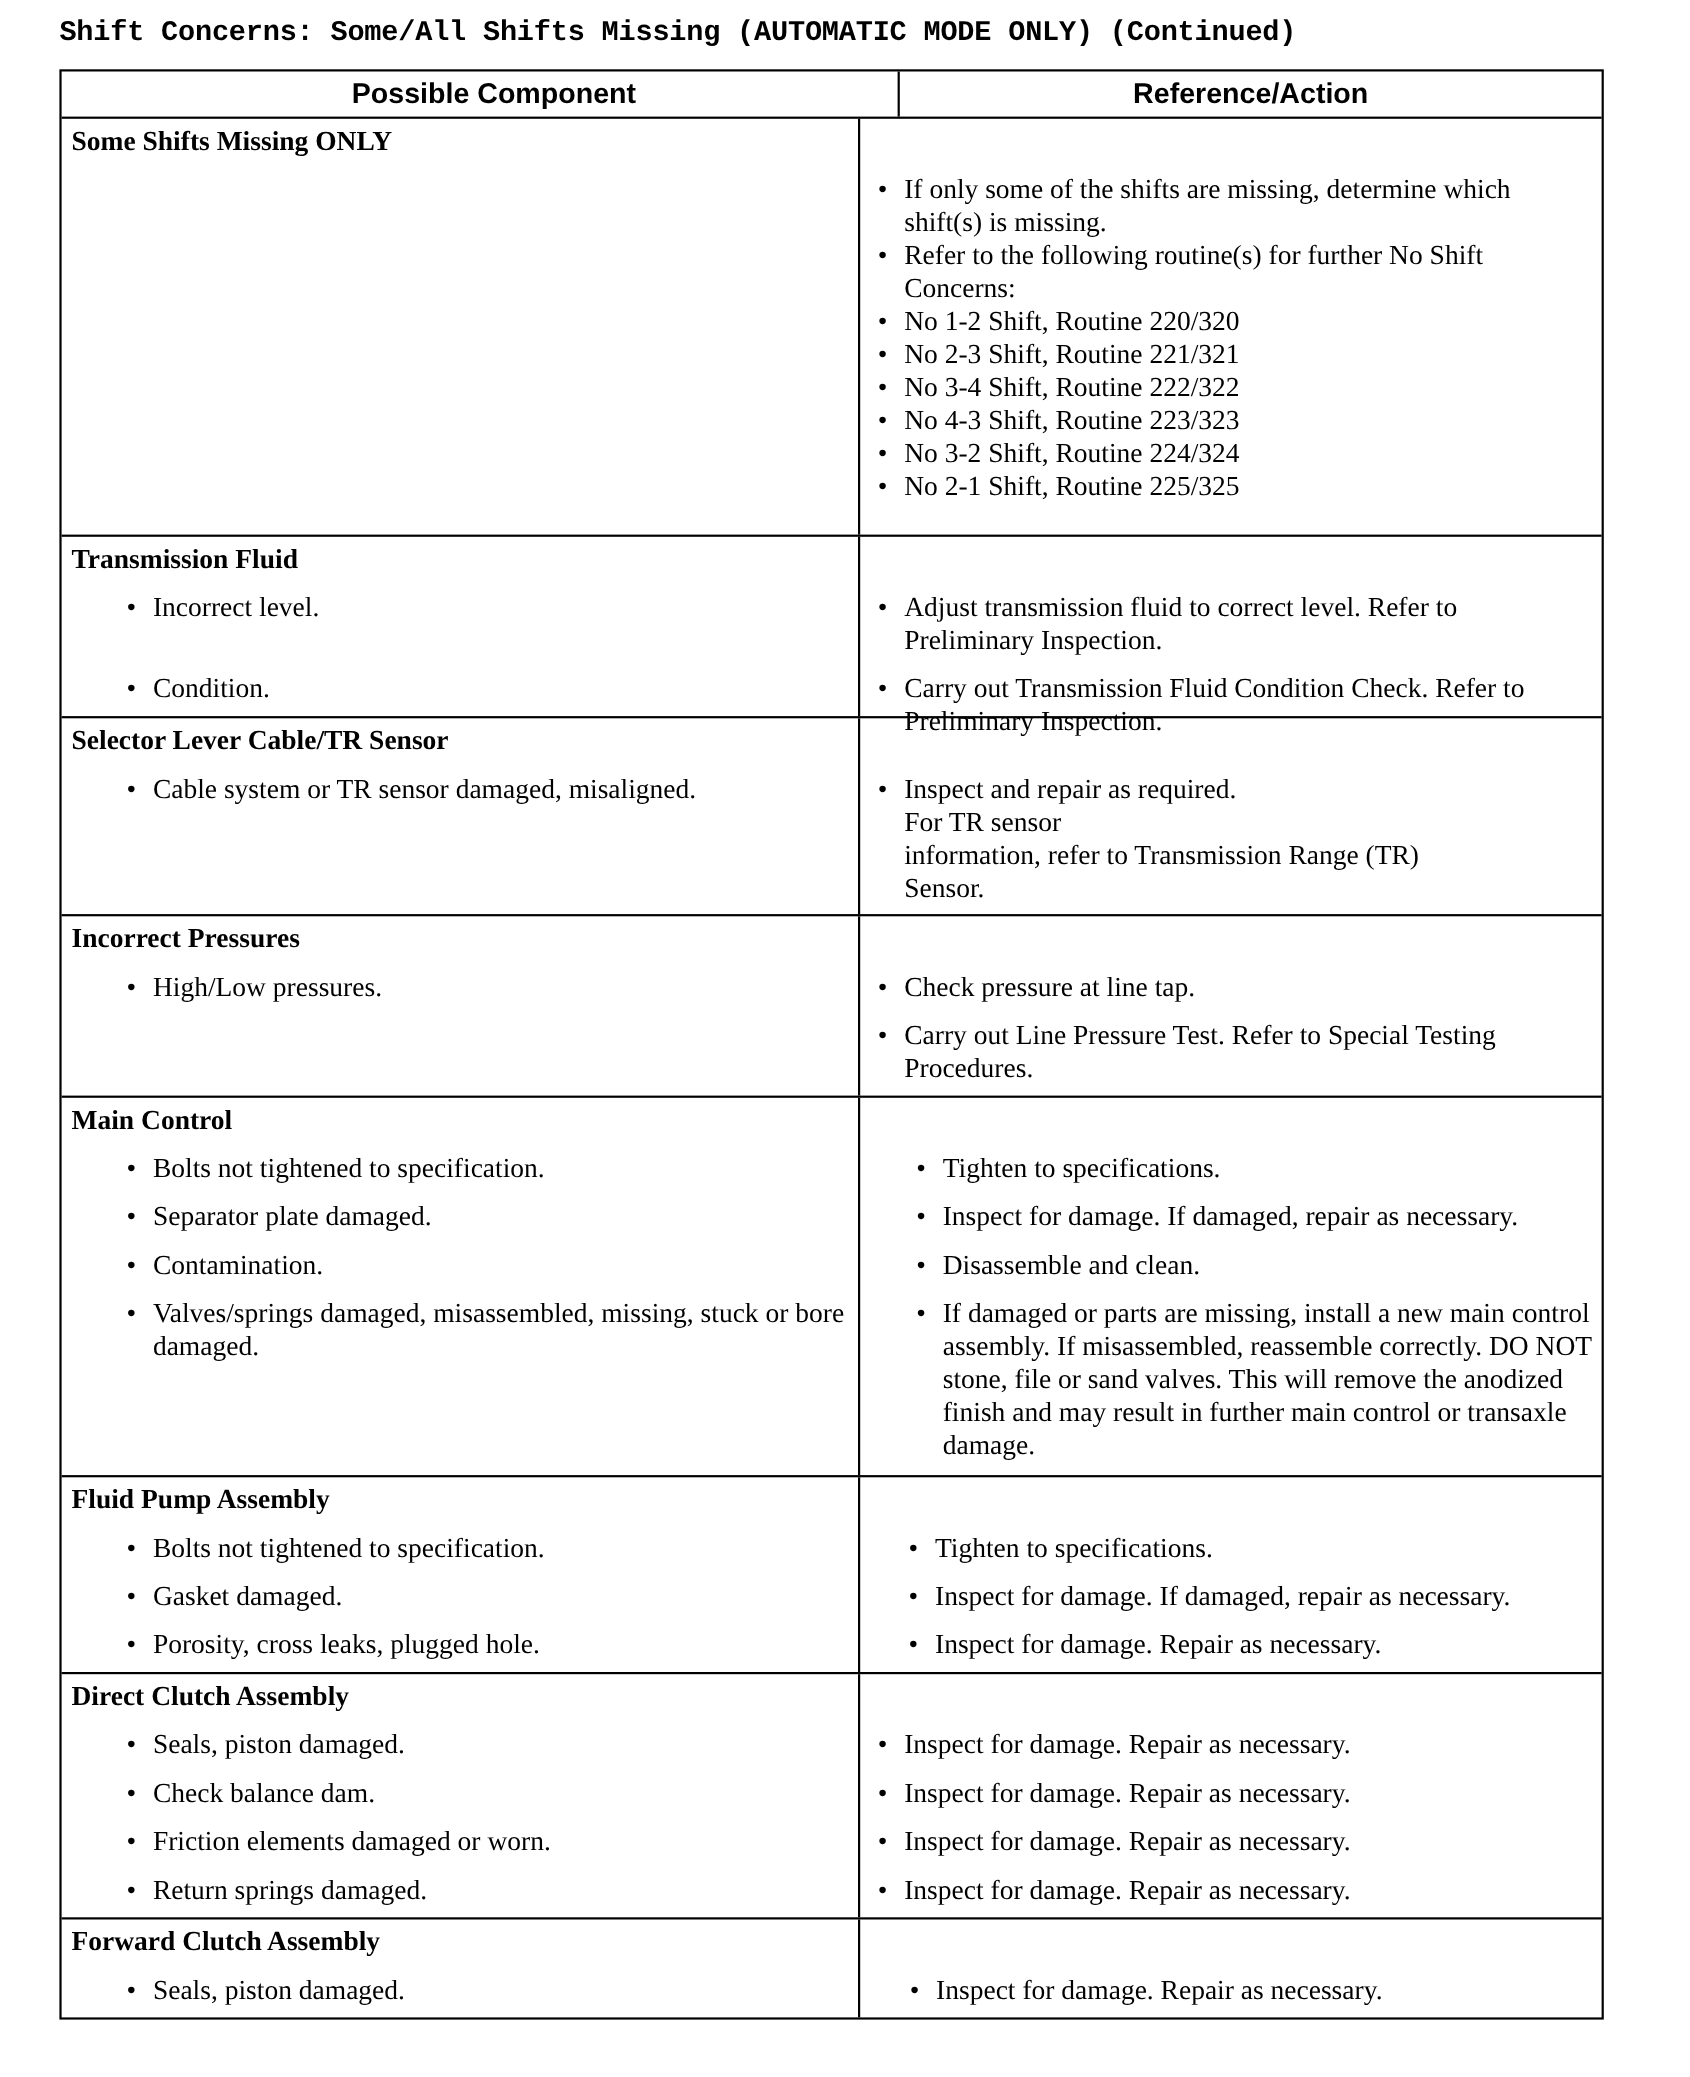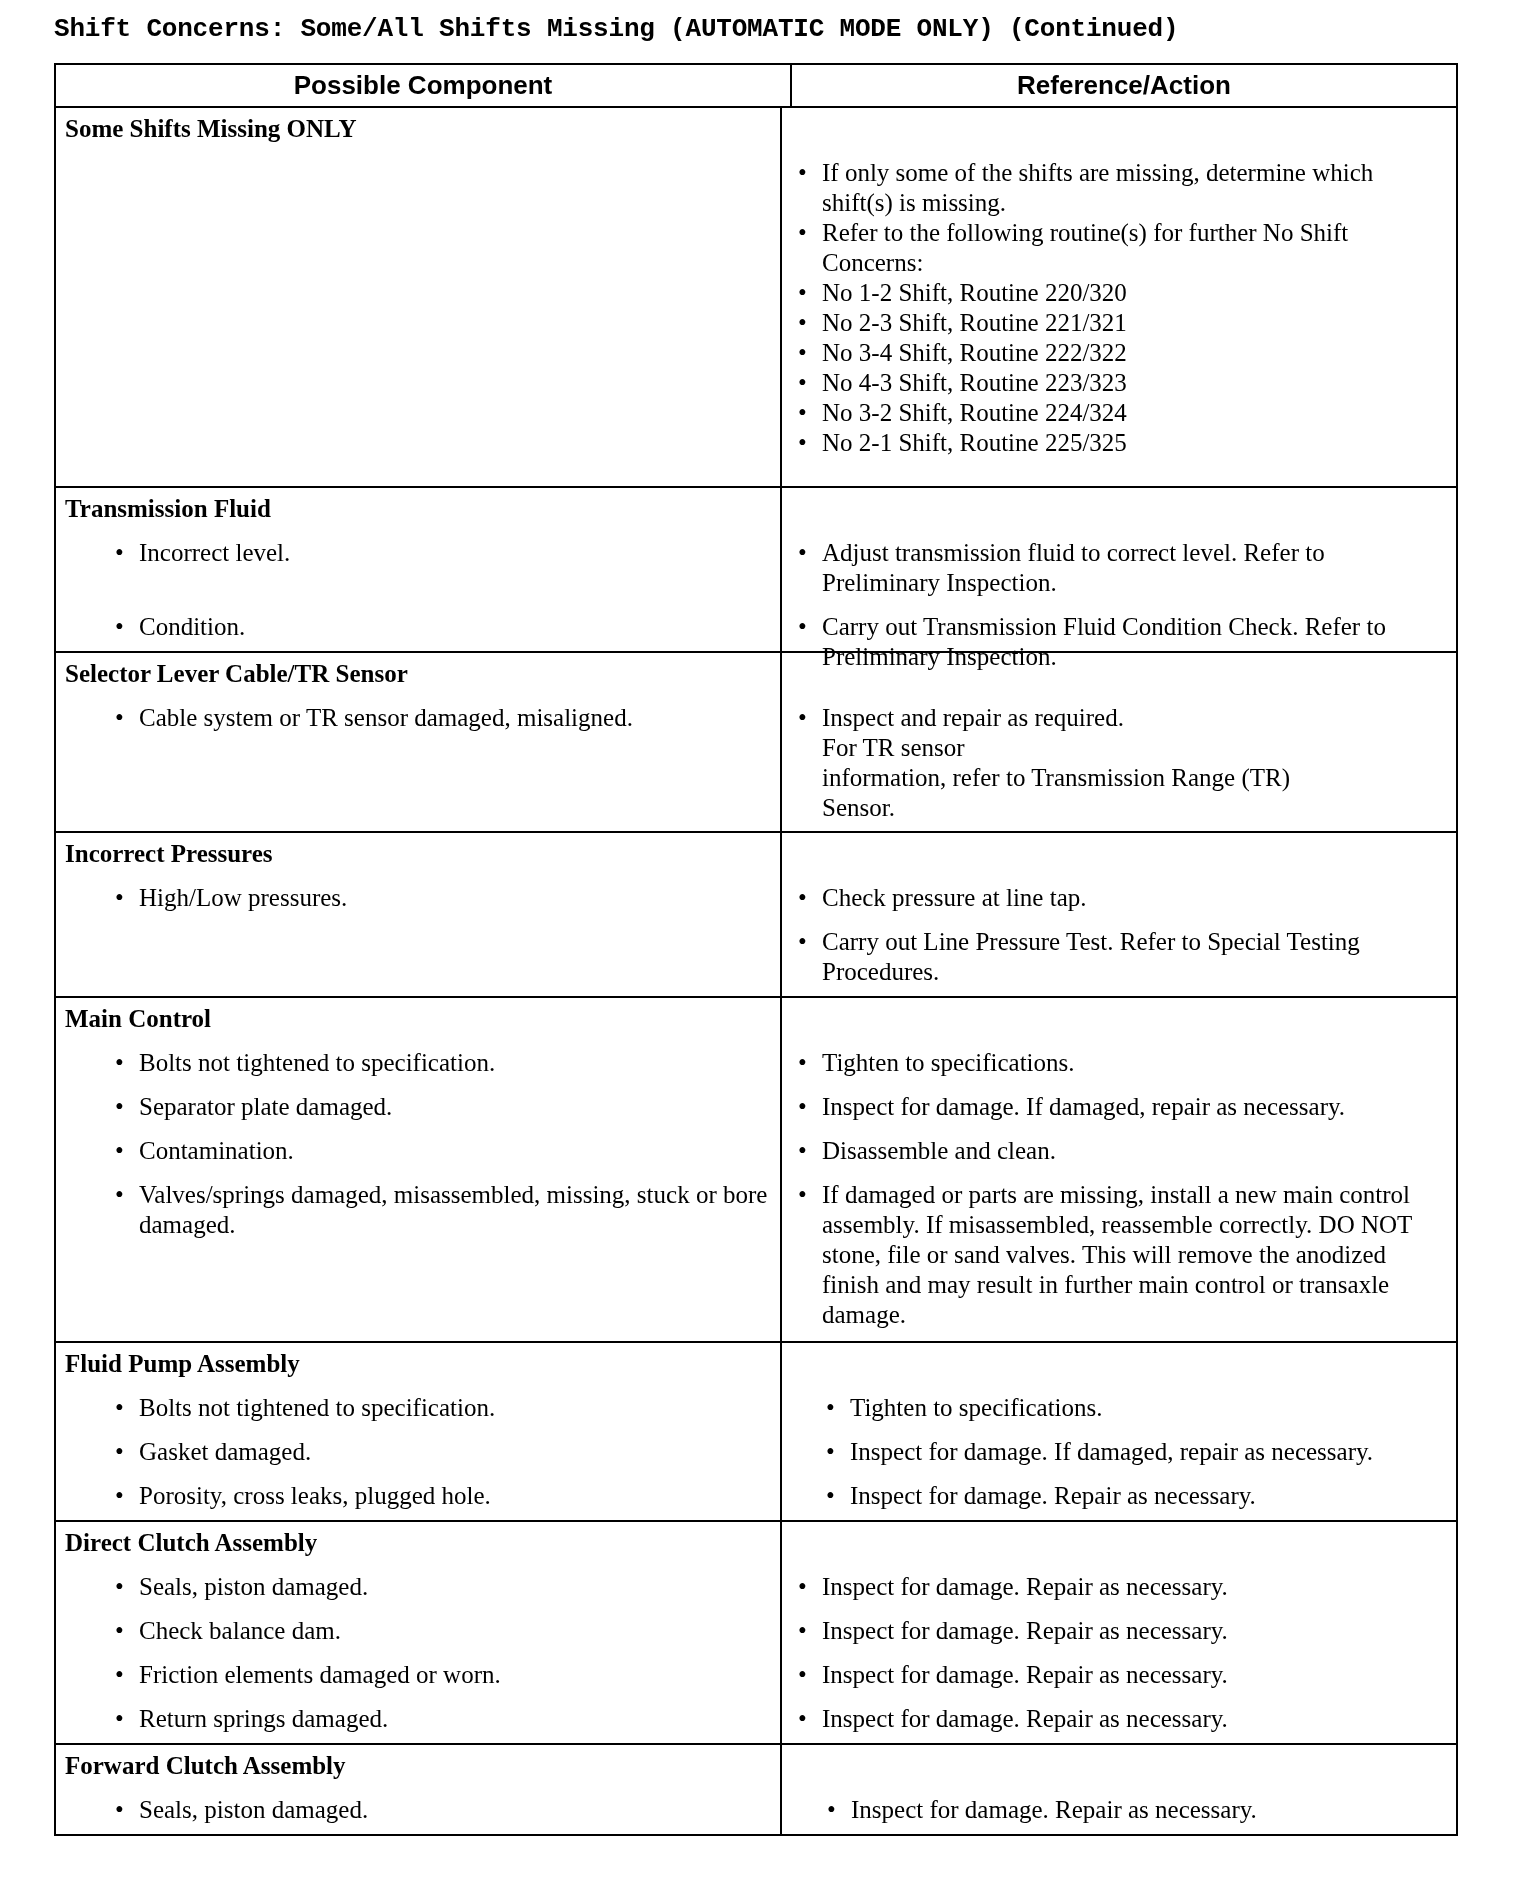--- a/index.html
+++ b/index.html
@@ -1,21 +1,21 @@
 <!DOCTYPE html>
 <html><head>
 <meta charset="utf-8">
 <style>
   html, body { margin:0; padding:0; background:#ffffff; }
   body { width:1536px; height:1888px; position:relative; overflow:hidden; color:#000; }
   .title { position:absolute; left:54px; top:14px; font-family:Liberation Mono, monospace; font-weight:bold; font-size:26px; letter-spacing:-0.2px; white-space:nowrap; }
   .table { position:absolute; left:54px; top:63px; width:1404px; border:2px solid #000; box-sizing:border-box; }
   .hdr { display:flex; height:43px; border-bottom:2px solid #000; box-sizing:border-box; }
   .hdr div { font-family:"Liberation Sans", sans-serif; font-weight:bold; font-size:26px; display:flex; align-items:center; justify-content:center; box-sizing:border-box; }
-  .hdr .c1 { width:736px; border-right:2px solid #000; }
+  .hdr .c1 { width:736px; border-right:2px solid #000;margin-left:26px; }
   .hdr .c2 { flex:1; }
   .row { display:flex; border-bottom:2px solid #000; box-sizing:border-box;justify-content:center; }
   .row:last-child { border-bottom:none;gap:29px; }
   .cell { box-sizing:border-box; font-family:"Liberation Serif", serif; font-size:25px; line-height:30px; }
   .cell.c1 { width:726px; border-right:2px solid #000; padding:6px 8px 0 9px; }
   .cell.c2 { flex:1; padding:6px 8px 0 12px; }
   .rhead { font-weight:bold; height:30px; margin-bottom:14px; }
   .item { position:relative; padding-left:28px; margin-bottom:14px; }
   .c1 .item { margin-left:46px; }
   .item .dot { position:absolute; left:4px; top:0; }
@@ -79,21 +79,21 @@
         <div class="cell c1">
           <div class="rhead">Incorrect Pressures</div>
           <div class="item"><span class="dot">•</span><span class="para">High/Low pressures.</span></div>
         </div>
         <div class="cell c2">
           <div class="spacer"></div>
           <div class="item"><span class="dot">•</span><span class="para">Check pressure at line tap.</span></div>
           <div class="item"><span class="dot">•</span><span class="para">Carry out Line Pressure Test. Refer to Special Testing Procedures.</span></div>
         </div>
       </div>
-      <div class="row" style="height: 345px;">
+      <div class="row" style="height: 345px; gap: 35px;">
         <div class="cell c1">
           <div class="rhead">Main Control</div>
           <div class="item"><span class="dot">•</span><span class="para">Bolts not tightened to specification.</span></div>
           <div class="item"><span class="dot">•</span><span class="para">Separator plate damaged.</span></div>
           <div class="item"><span class="dot">•</span><span class="para">Contamination.</span></div>
           <div class="item"><span class="dot">•</span><span class="para">Valves/springs damaged, misassembled, missing, stuck or bore damaged.</span></div>
         </div>
         <div class="cell c2">
           <div class="spacer"></div>
           <div class="item"><span class="dot">•</span><span class="para">Tighten to specifications.</span></div>

